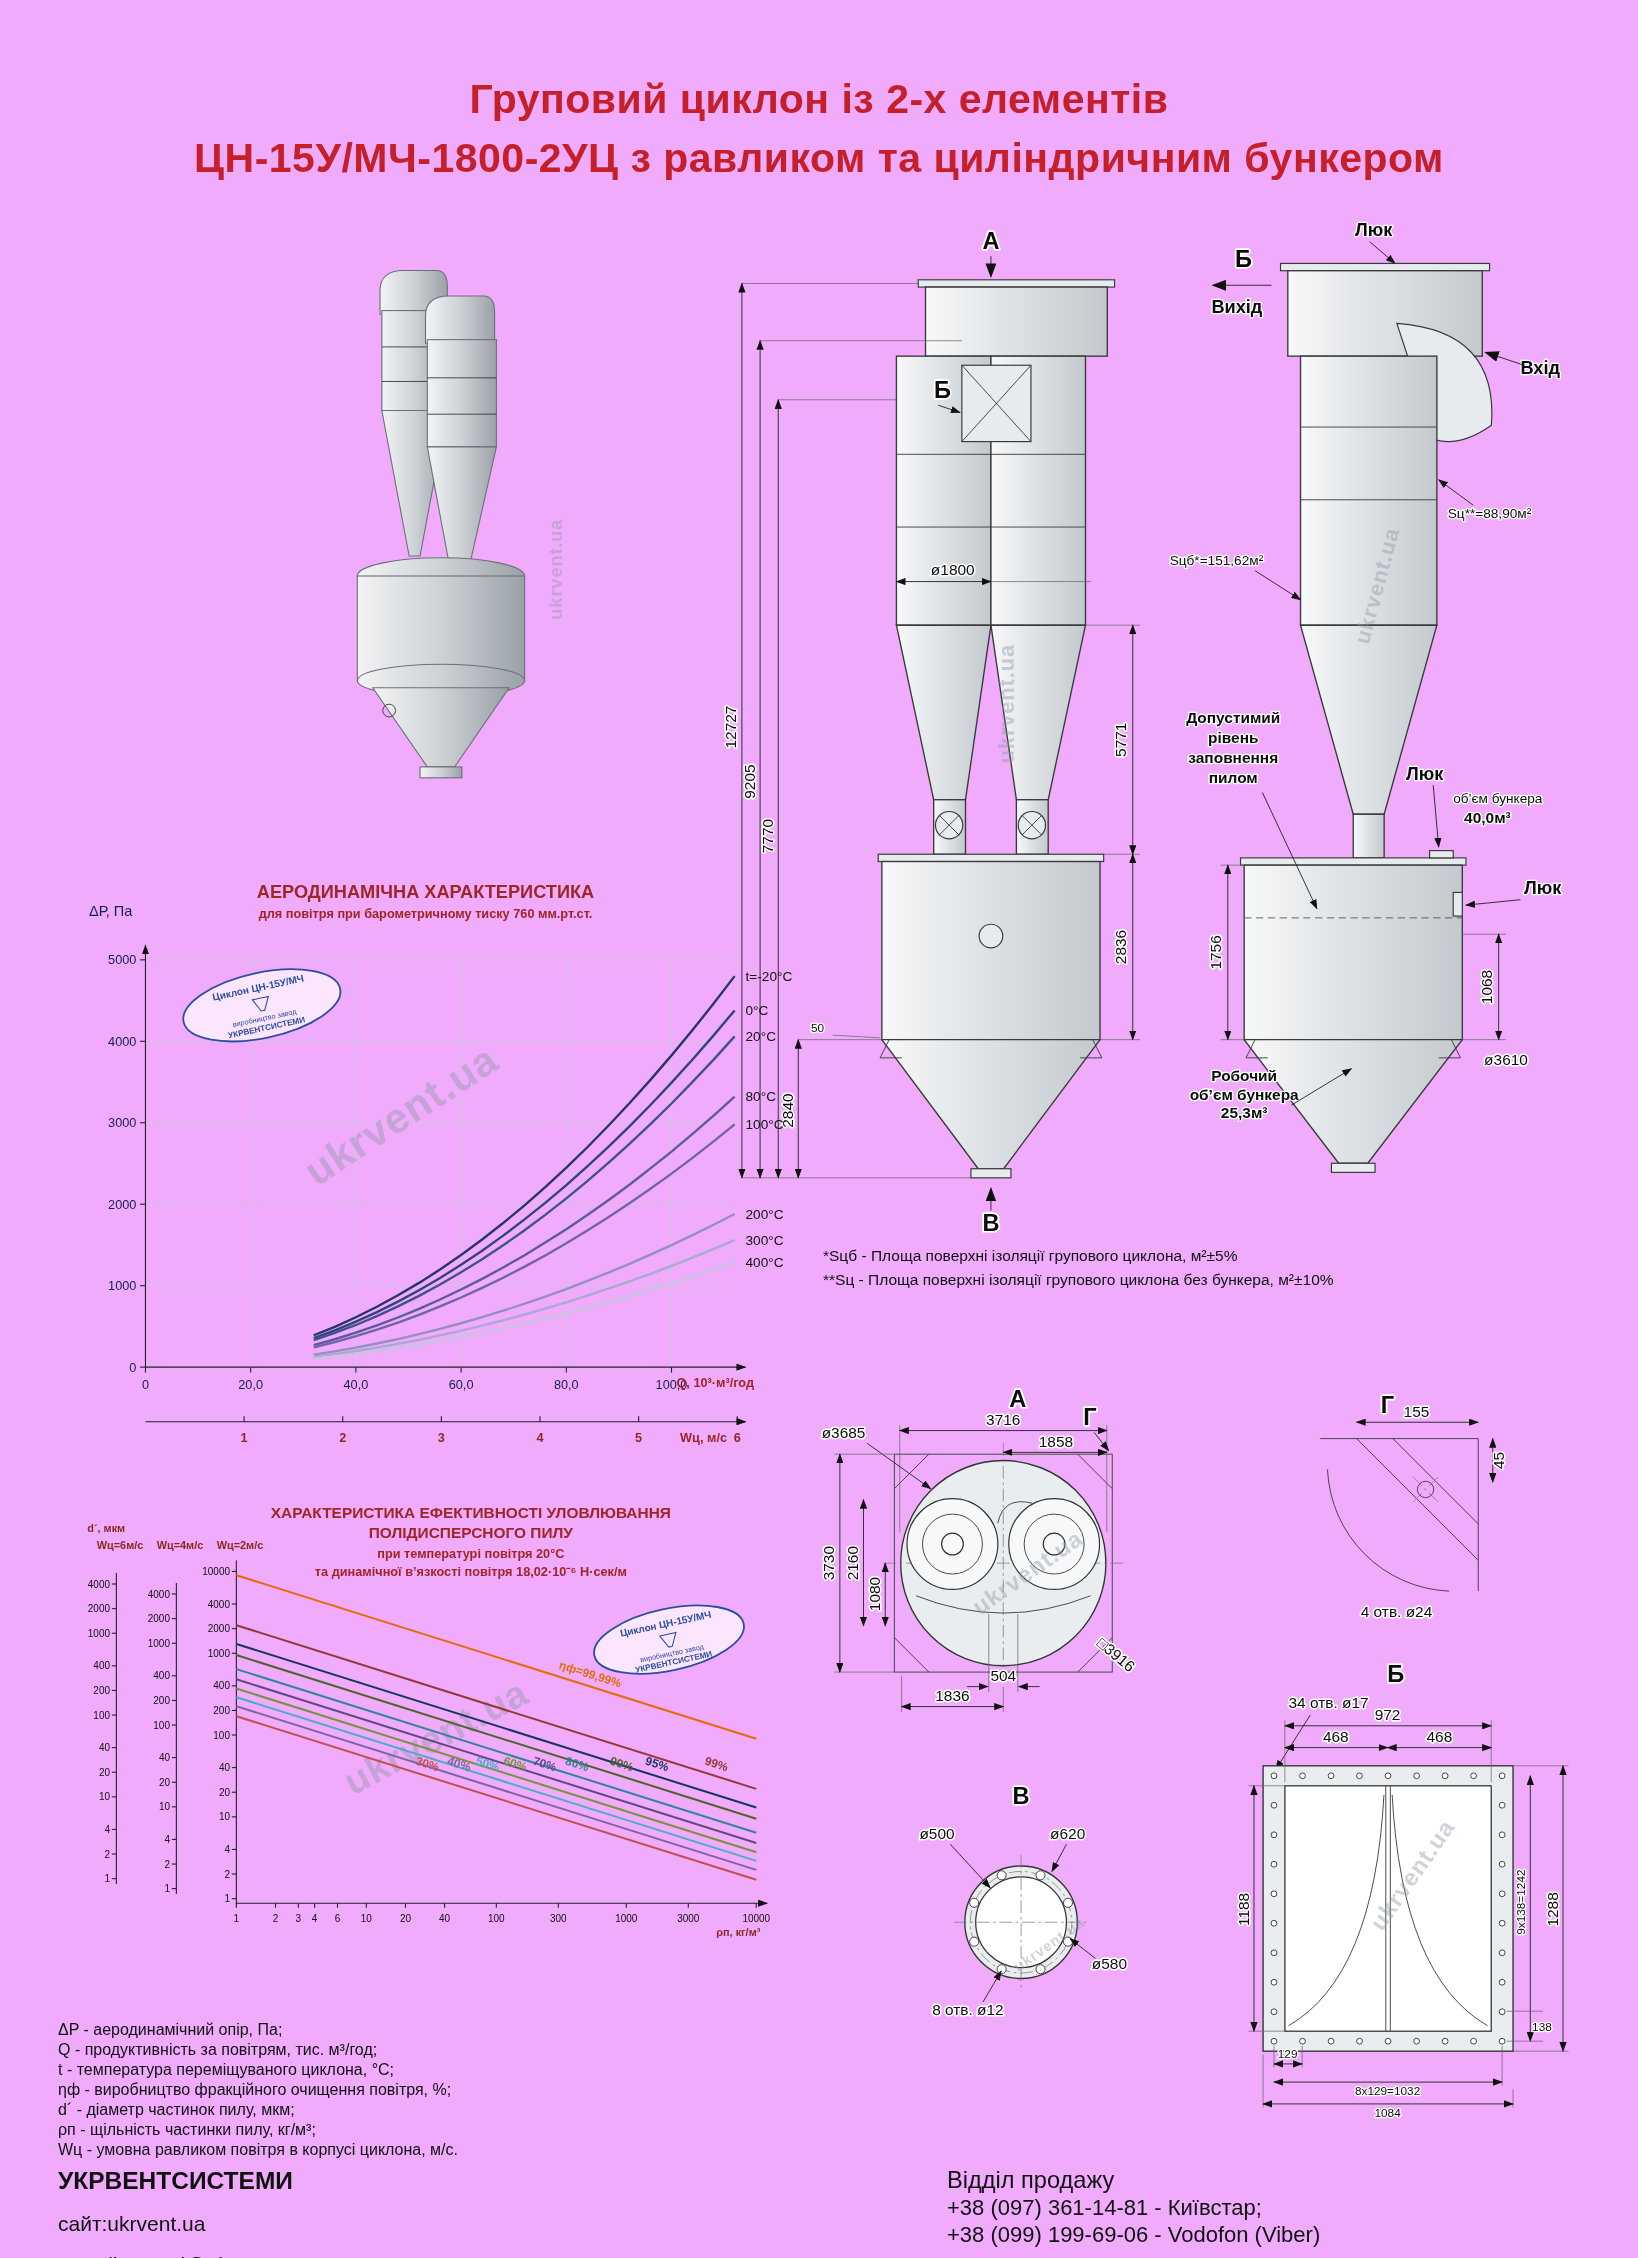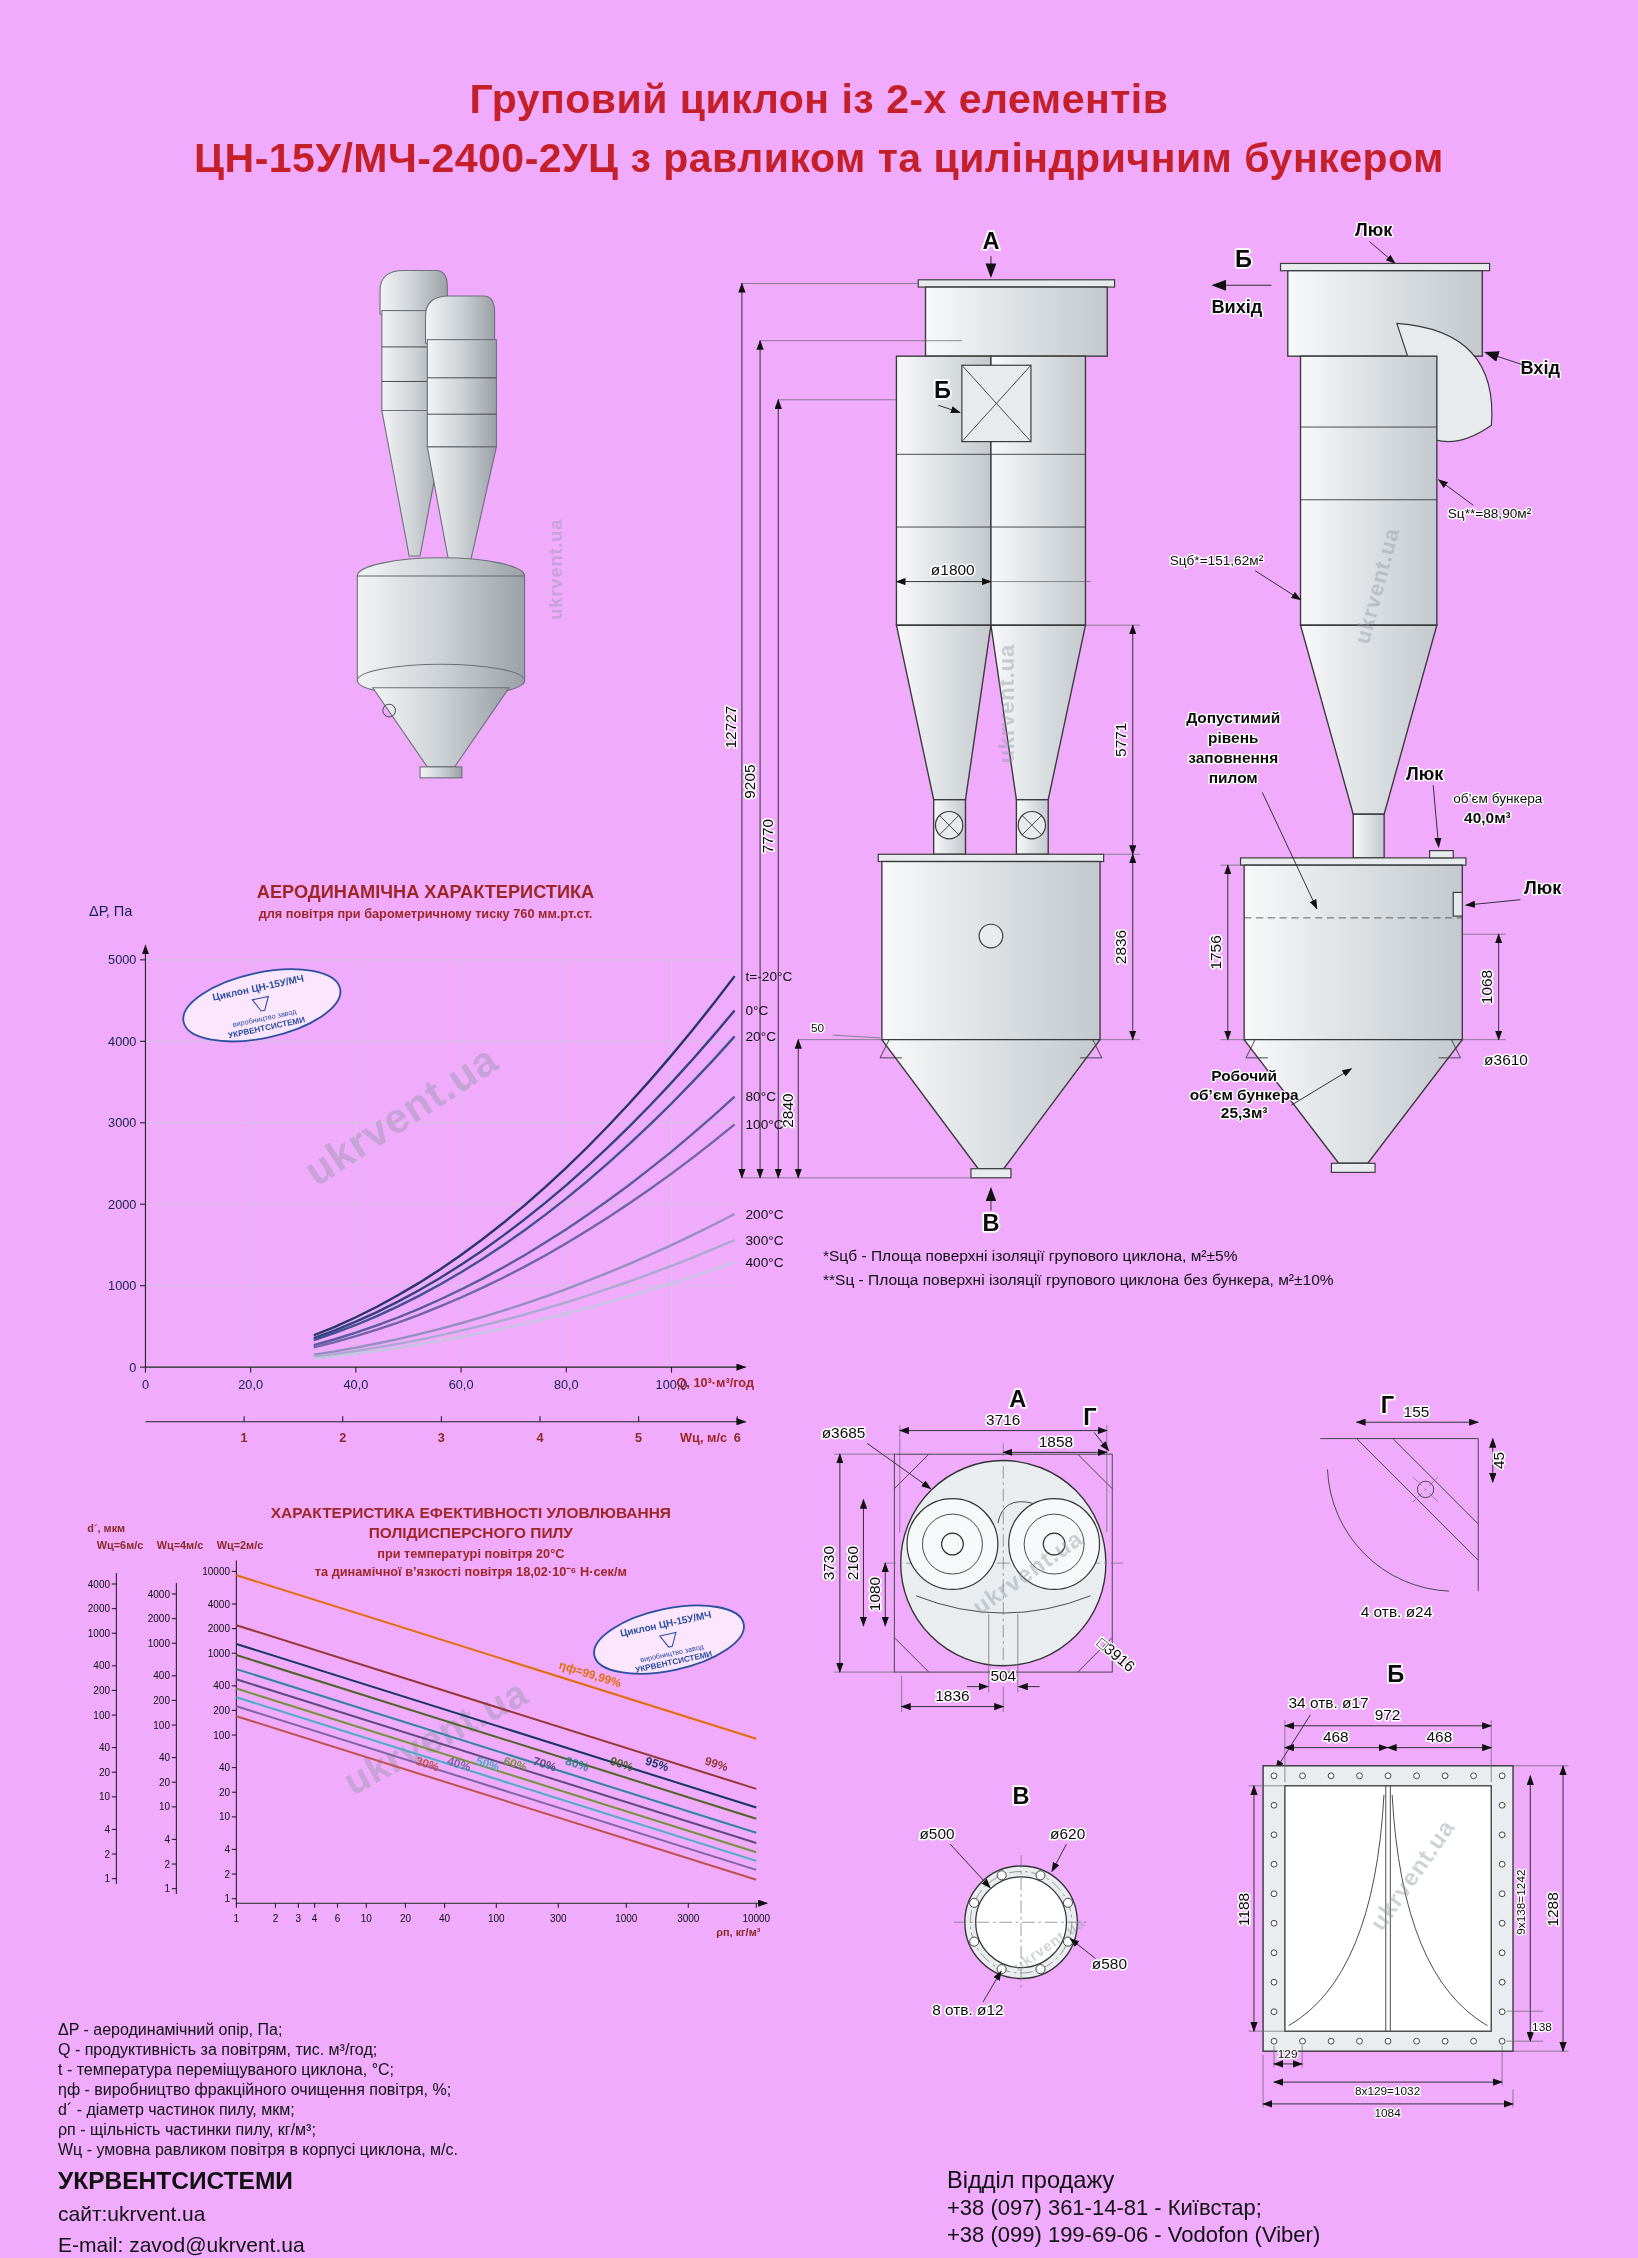--- a/index.html
+++ b/index.html
@@ -36,21 +36,21 @@
 .tick2{font-size:11px;fill:#101010}
 .slabel{font-size:15px;fill:#101010}
 .elabel{font-size:13px;font-weight:bold}
 .grid{stroke:#c9cdd4;stroke-width:.8}
 .ax{stroke:#222;stroke-width:1.2;fill:none}
 .wm{fill:#8d98a3;opacity:.42;font-weight:bold;letter-spacing:1px}
 .stx{fill:#2b4ea0}
 .notes-line{font-size:15.5px;color:#111;margin-bottom:6.4px}
 .legend-line{font-size:16px;color:#101010;line-height:20px}
 .f-company{font-size:24.5px;font-weight:bold}
-.f-small{font-size:21px;margin-top:7px}
+.f-small{font-size:21px;margin-top:17px}
 .f-right{font-size:22px;line-height:27px}
 .f-right .sales{font-size:23.6px}
 </style>
 </head>
 <body>
 
 <div id="page">
 
 <svg width="0" height="0" class="abs">
 <defs>
@@ -70,21 +70,21 @@
         </linearGradient>
 <linearGradient id="g3" x1="0" y1="0" x2="1" y2="0">
           <stop offset="0" stop-color="#f2f3f4"></stop>
           <stop offset="0.5" stop-color="#cdd2d6"></stop>
           <stop offset="1" stop-color="#9aa1a7"></stop>
         </linearGradient>
 </defs>
 </svg>
 
 <div class="abs title-line" style="top:76px">Груповий циклон із 2-х елементів</div>
-<div class="abs title-line" style="top:135px">ЦН-15У/МЧ-2400-2УЦ з равликом та циліндричним бункером</div>
+<div class="abs title-line" style="top:135px">ЦН-15У/МЧ-1800-2УЦ з равликом та циліндричним бункером</div>
 
 <svg class="abs" style="left:309px;top:256px" width="273" height="600" viewBox="0 0 300 660">
  <path class="m3" d="M78,38 Q78,16 104,16 L140,16 Q152,16 152,34 L152,64 L78,64 Z"></path>
  <rect class="m3" x="80" y="60" width="72" height="110"></rect>
  <line class="thin" x1="80" y1="100" x2="152" y2="100"></line>
       <line class="thin" x1="80" y1="138" x2="152" y2="138"></line>
  <polygon class="m3" points="80,170 152,170 122,330 110,330"></polygon>
  <path class="m3" d="M128,66 Q128,44 154,44 L192,44 Q204,44 204,62 L204,96 L128,96 Z"></path>
  <rect class="m3" x="130" y="92" width="76" height="118"></rect>
  <line class="thin" x1="130" y1="134" x2="206" y2="134"></line>

